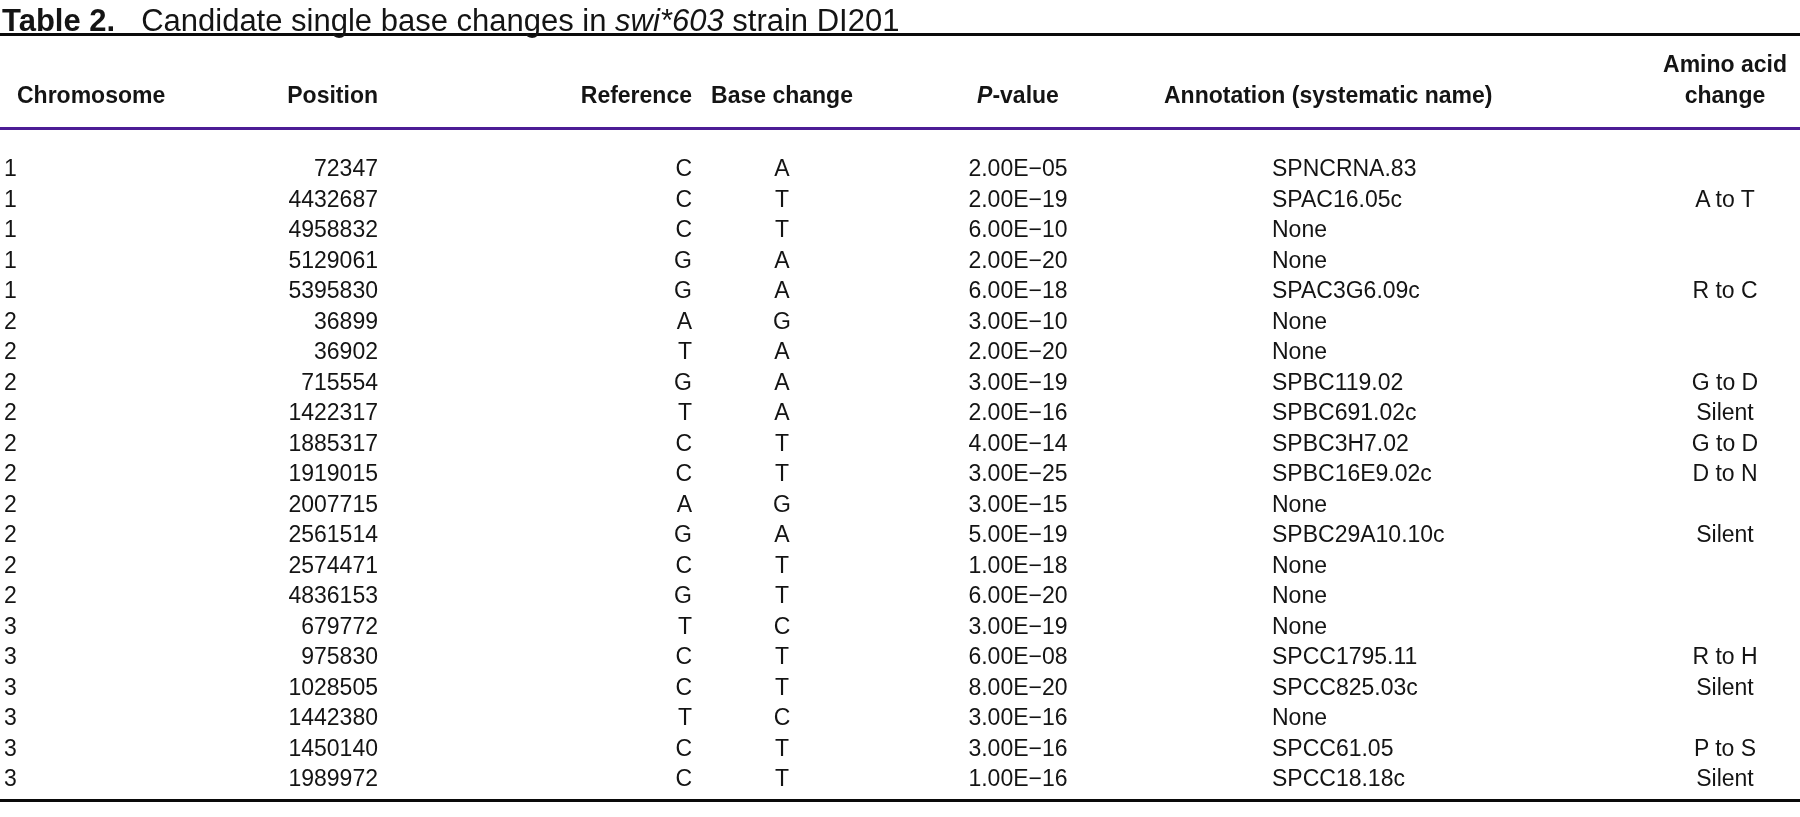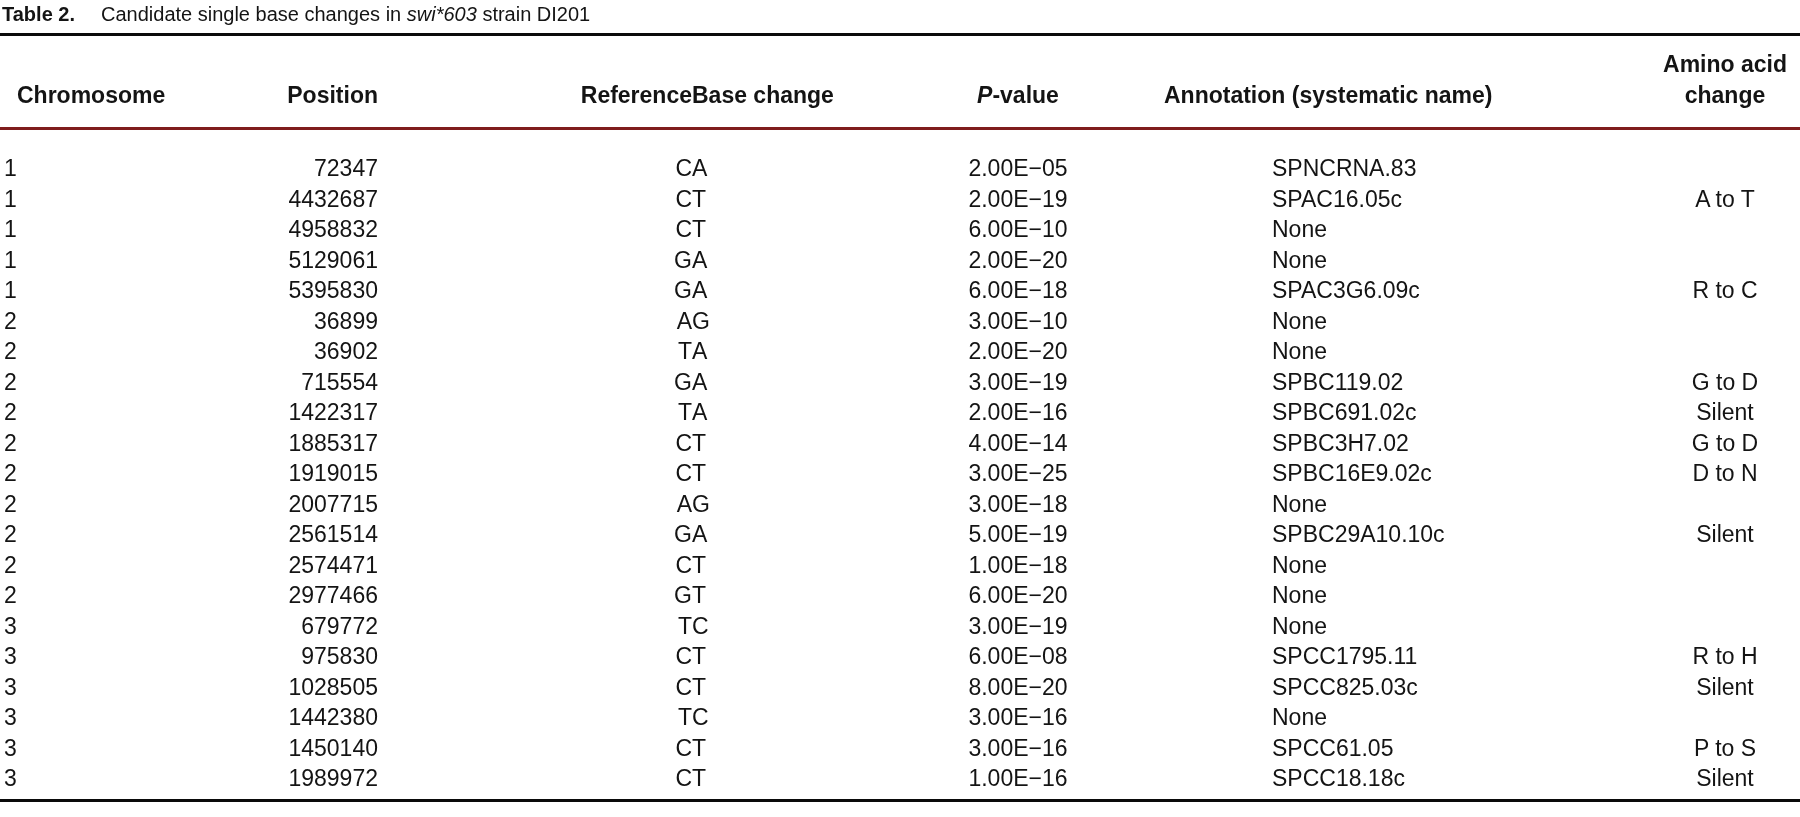--- a/index.html
+++ b/index.html
@@ -14,21 +14,21 @@
   }
   .page {
     width: 1800px;
     height: 817px;
     position: relative;
   }
   .title-block {
     padding: 3px 0 0 2px;
     height: 30px;
     white-space: nowrap;
-    font-size: 20px;
+    font-size: 31px;
   }
   .title-label {
     font-weight: bold;
     margin-right: 26px;
   }
   .title-caption {
     font-weight: normal;
   }
   .title-caption em {
     font-style: italic;
@@ -41,40 +41,40 @@
     border-bottom: 3px solid #0a0a0a;
   }
   thead th {
     height: 94px;
     box-sizing: border-box;
     vertical-align: bottom;
     padding: 0 0 16px 0;
     font-size: 23px;
     font-weight: bold;
     line-height: 31px;
-    border-bottom: 3px solid #7f1d1d;
+    border-bottom: 3px solid #4c1d95;
   }
   thead th em { font-style: italic; }
   tbody td {
     height: 30.5px;
     padding: 0;
     font-size: 23px;
     line-height: 30.5px;
     font-weight: normal;
     white-space: nowrap;
     overflow: visible;
   }
   tbody tr:first-child td { padding-top: 23px; }
   tbody tr:last-child td { padding-bottom: 5px; }
 
   
   .c1 { text-align: left;  padding-left: 4px; }
   .c2 { text-align: right; padding-right: 4px; margin-top: 27px; }
   .c3 { text-align: right; }
-  .c4 { text-align: left; }
+  .c4 { text-align: center; }
   .c5 { text-align: center; }
   .c6 { text-align: left; }
   th.c6 { text-align: left; }
   td.c6 { padding-left: 108px; }
   .c7 { text-align: center; padding-left: 80px; }
   th.c1 { text-align: left; padding-left: 17px; }
   th.c2 { text-align: right; padding-right: 4px; }
 </style>
 </head>
 <body>
@@ -204,21 +204,21 @@
           <td class="c4">T</td>
           <td class="c5">3.00E−25</td>
           <td class="c6">SPBC16E9.02c</td>
           <td class="c7">D to N</td>
         </tr>
       <tr>
           <td class="c1">2</td>
           <td class="c2">2007715</td>
           <td class="c3">A</td>
           <td class="c4">G</td>
-          <td class="c5">3.00E−18</td>
+          <td class="c5">3.00E−15</td>
           <td class="c6">None</td>
           <td class="c7"></td>
         </tr>
       <tr>
           <td class="c1">2</td>
           <td class="c2">2561514</td>
           <td class="c3">G</td>
           <td class="c4">A</td>
           <td class="c5">5.00E−19</td>
           <td class="c6">SPBC29A10.10c</td>
@@ -228,21 +228,21 @@
           <td class="c1">2</td>
           <td class="c2">2574471</td>
           <td class="c3">C</td>
           <td class="c4">T</td>
           <td class="c5">1.00E−18</td>
           <td class="c6">None</td>
           <td class="c7"></td>
         </tr>
       <tr>
           <td class="c1">2</td>
-          <td class="c2">2977466</td>
+          <td class="c2">4836153</td>
           <td class="c3">G</td>
           <td class="c4">T</td>
           <td class="c5">6.00E−20</td>
           <td class="c6">None</td>
           <td class="c7"></td>
         </tr>
       <tr>
           <td class="c1">3</td>
           <td class="c2">679772</td>
           <td class="c3">T</td>

